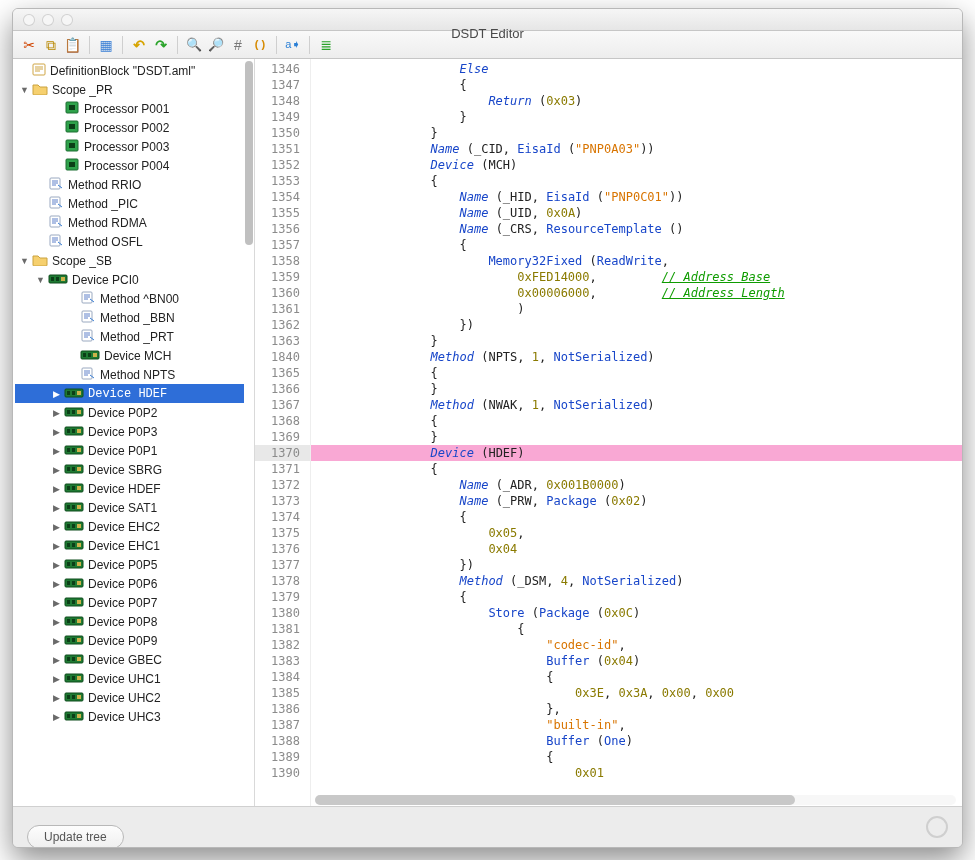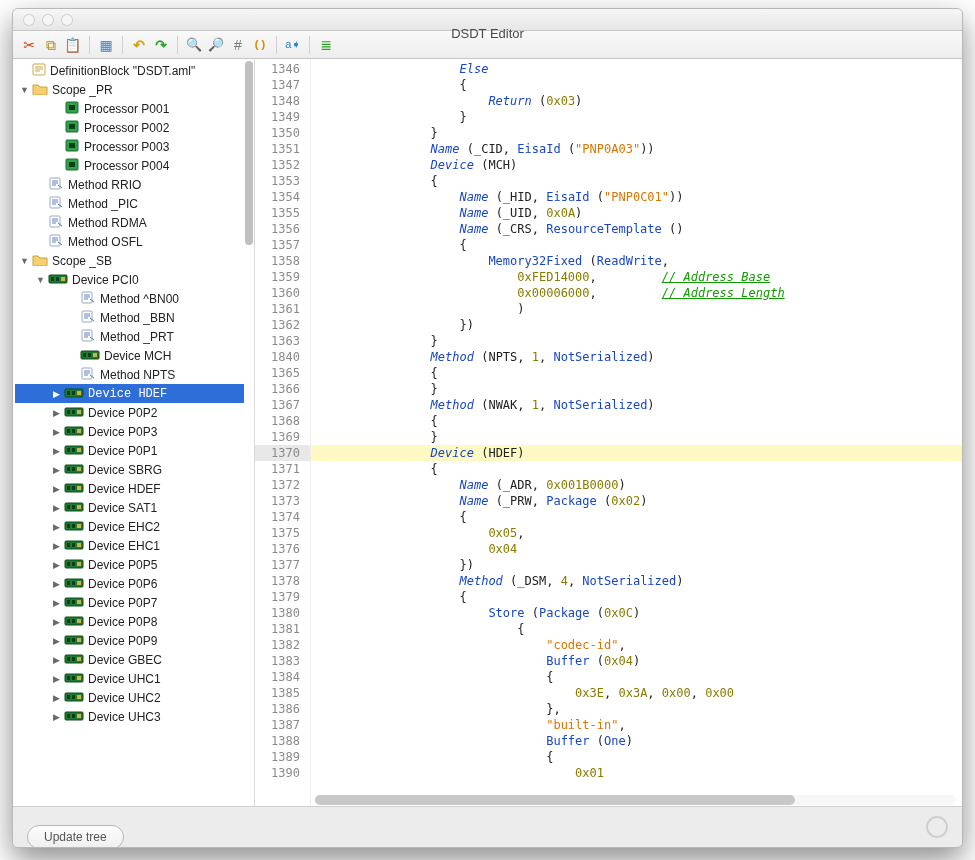--- a/index.html
+++ b/index.html
@@ -123,21 +123,21 @@
   }
   .gutter .ln.hl { background:#e8e8e8; }
   .code {
     flex:1; padding-top:2px; overflow:hidden; position:relative;
   }
   .code .line {
     height:16px; line-height:16px;
     white-space: pre; padding-left:4px;
     color:#222;
   }
-  .code .line.hl { background:#fef9c3; }
+  .code .line.hl { background:#f9a8d4; }
   .hscroll {
     position:absolute; bottom:1px; left:60px; right:6px; height:10px;
     border-radius:5px;
     background: rgba(0,0,0,0.03);
   }
   .hscroll-thumb {
     position:absolute; left:0; top:0; height:10px; width:480px;
     background:#c8c8c8; border-radius:5px;
   }
   .kw { color:#1846c9; font-style:italic; }

